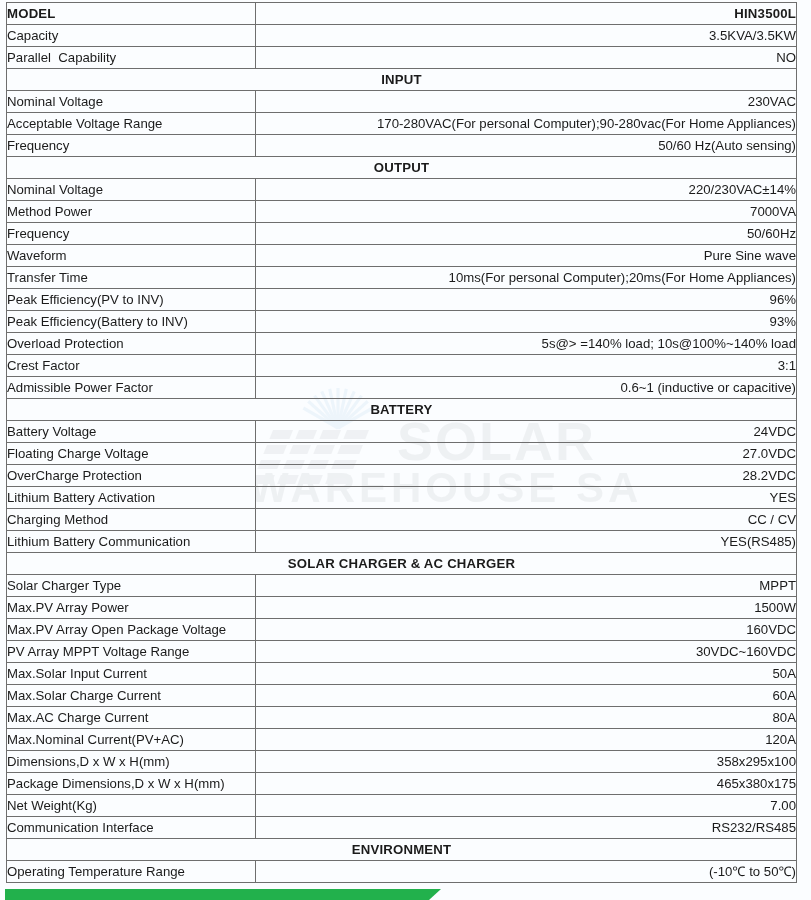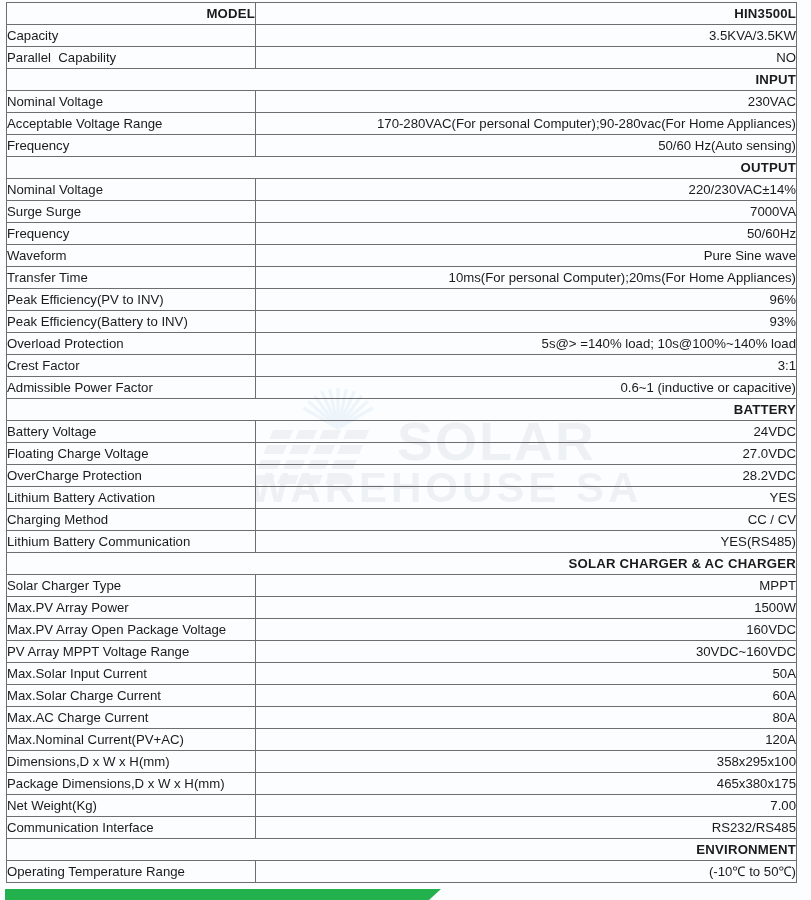--- a/index.html
+++ b/index.html
@@ -71,28 +71,28 @@
   }
 
   
   tr.model-row td {
     background: #22b14c;
     font-weight: bold;
     border-color: #1f9a44;
     color: #0d0d0d;
     letter-spacing: 0.2px;
   }
-  tr.model-row td.cell-label { padding-left: 10px; text-align: right; }
+  tr.model-row td.cell-label { padding-left: 10px; }
 
   
   tr.section-row td {
     background: #8cceA4;
     font-weight: bold;
     padding-left: 10px;
-    text-align: right;
+    text-align: center;
     border-color: #6e6e6e;
     color: #0d0d0d;
     letter-spacing: 0.2px;
   }
 
   
   tr.data-row td { background: transparent; }
 
   
   #bottom-bar {
@@ -184,21 +184,21 @@
           <td class="cell-value">50/60 Hz(Auto sensing)</td>
         </tr>
         <tr class="section-row">
           <td colspan="2">OUTPUT</td>
         </tr>
         <tr class="data-row">
           <td class="cell-label">Nominal Voltage</td>
           <td class="cell-value">220/230VAC±14%</td>
         </tr>
         <tr class="data-row">
-          <td class="cell-label">Surge Surge</td>
+          <td class="cell-label">Method Power</td>
           <td class="cell-value">7000VA</td>
         </tr>
         <tr class="data-row">
           <td class="cell-label">Frequency</td>
           <td class="cell-value">50/60Hz</td>
         </tr>
         <tr class="data-row">
           <td class="cell-label">Waveform</td>
           <td class="cell-value">Pure Sine wave</td>
         </tr>

